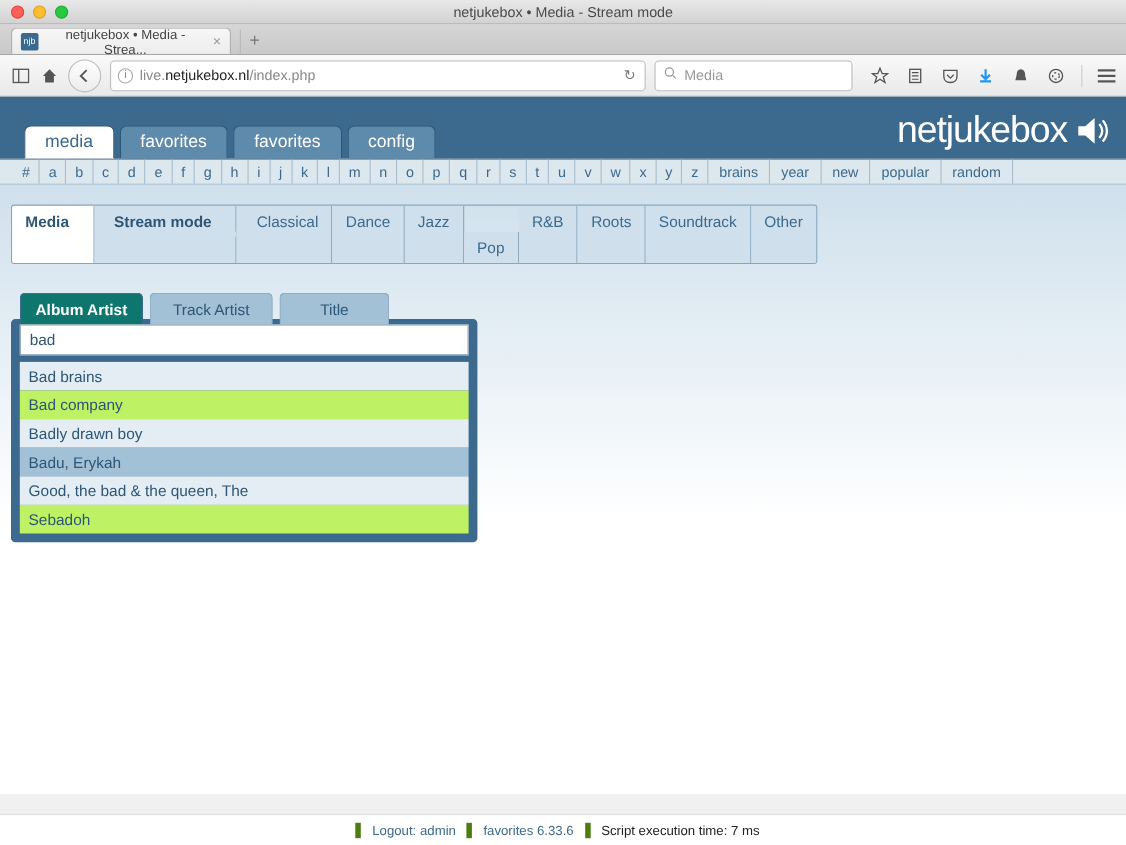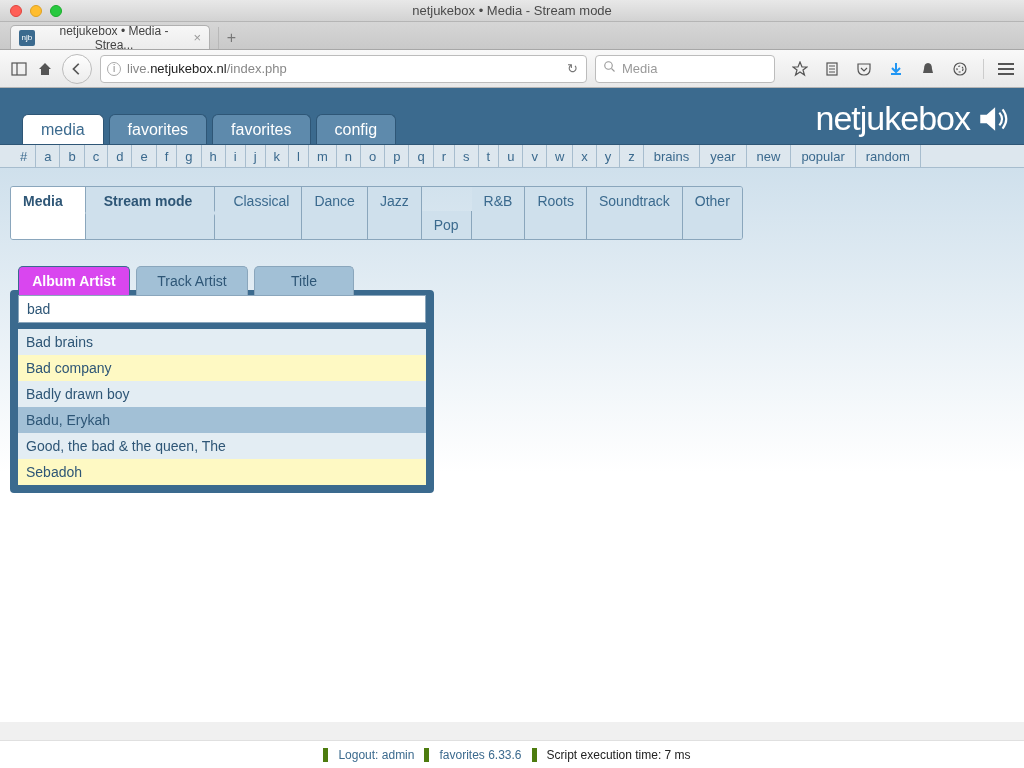--- a/index.html
+++ b/index.html
@@ -59,24 +59,24 @@
 .crumb.strong { background: #fff; font-weight: bold; color: #2e5676; padding-right: 22px; }
 .crumb.strong::after { content:""; position:absolute; right:-1px; top:0; bottom:0; width:14px; background:#fff; clip-path: polygon(0 0, 100% 50%, 0 100%); border-right:1px solid #8aa6bc; z-index:1; }
 .crumb.second { padding-left:18px; font-weight:bold; color:#2e5676; padding-right:22px; position:relative; }
 .crumb.second::after { content:""; position:absolute; right:-1px; top:0; bottom:0; width:14px; background:#cfe0ec; clip-path: polygon(0 0, 100% 50%, 0 100%); z-index:1; }
 .crumb:last-child { border-right:none; }
 
 
 .panel { border: 8px solid #3b6a8e; border-radius: 4px; width: 424px; background:#3b6a8e; }
 .panel-tabs { display: flex; gap: 6px; margin: -32px 0 0 0; padding-left: 0; }
 .panel-tab { background: #a2c0d6; color: #2e5676; padding: 6px 0; width: 112px; text-align: center; border-top-left-radius: 5px; border-top-right-radius: 5px; font-size: 14px; border: 1px solid #8aa6bc; border-bottom:none;}
-.panel-tab.active { background: #d946ef; color: #fff; font-weight: bold; border-color:#3b6a8e; }
+.panel-tab.active { background: #0f766e; color: #fff; font-weight: bold; border-color:#3b6a8e; }
 .panel-input { width: 100%; border: 1px solid #8aa6bc; padding: 5px 8px; font-size: 14px; color:#2e5676; margin-top:0; }
 .results { margin-top: 6px; }
-.result-row { background: #fef9c3; color: #2e5676; padding: 5px 8px; font-size: 14px; }
+.result-row { background: #bef264; color: #2e5676; padding: 5px 8px; font-size: 14px; }
 .result-row:nth-child(odd) { background: #e3edf3; }
 .result-row.hl { background: #a2c0d6; }
 
 
 .footer { position: fixed; bottom: 0; left:0; right:0; height: 28px; background: #fff; border-top: 1px solid #e0e0e0; display: flex; justify-content: center; align-items: center; gap: 0; font-size: 12px; color: #3b6a8e; }
 .footer span { padding: 0 10px; border-left: 5px solid #4d7c0f; }
 .footer span.black { color:#222; }
 
 </style>
 </head>

